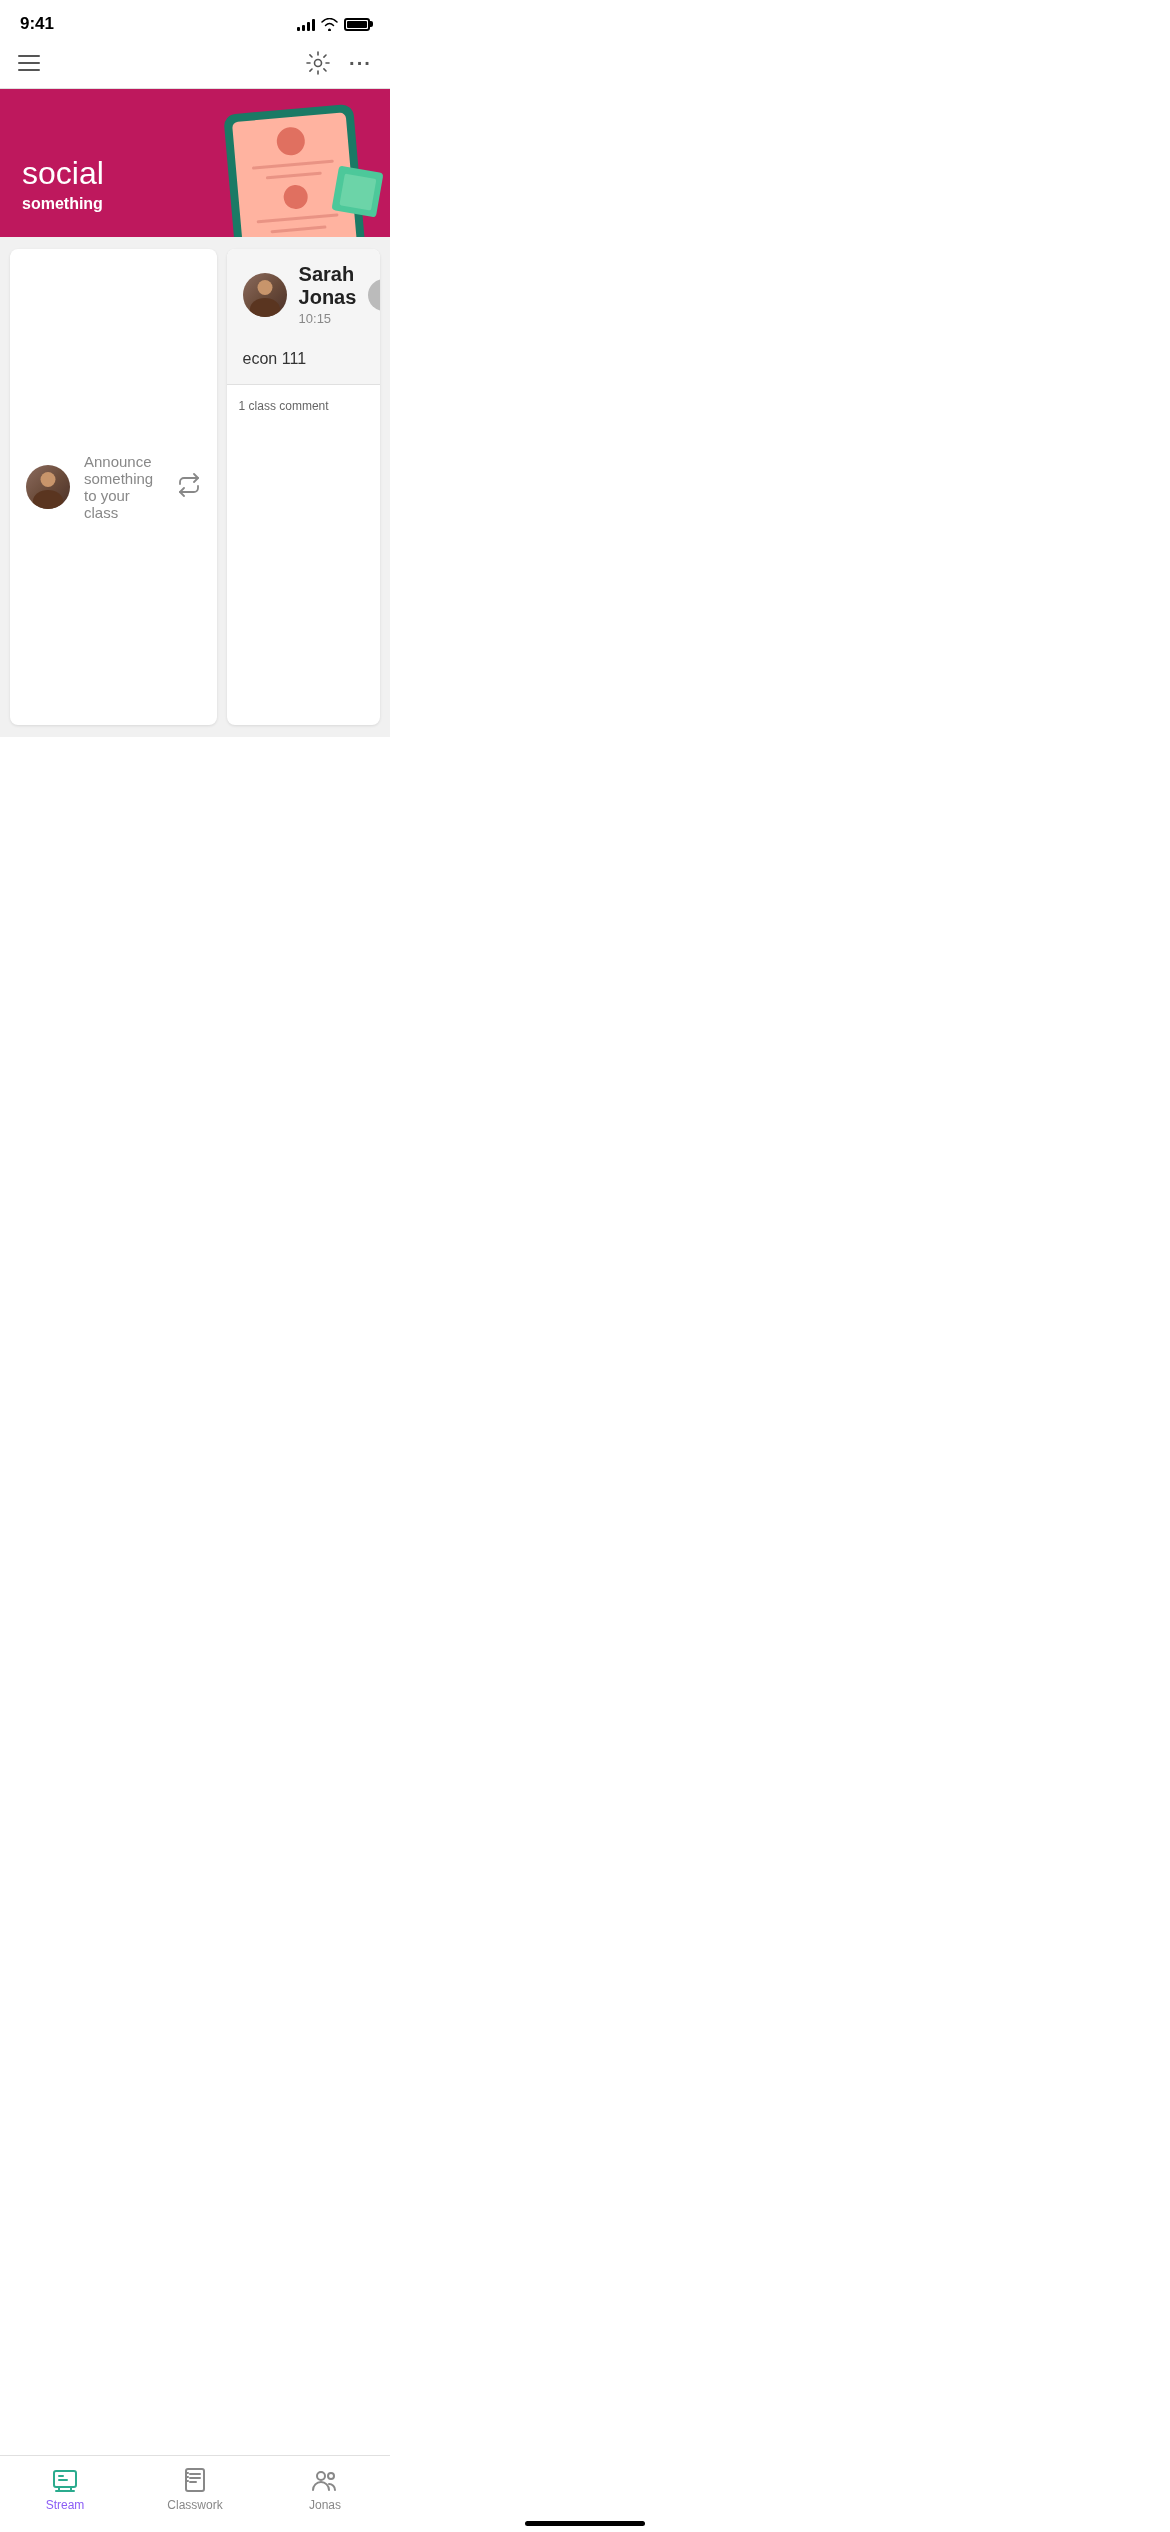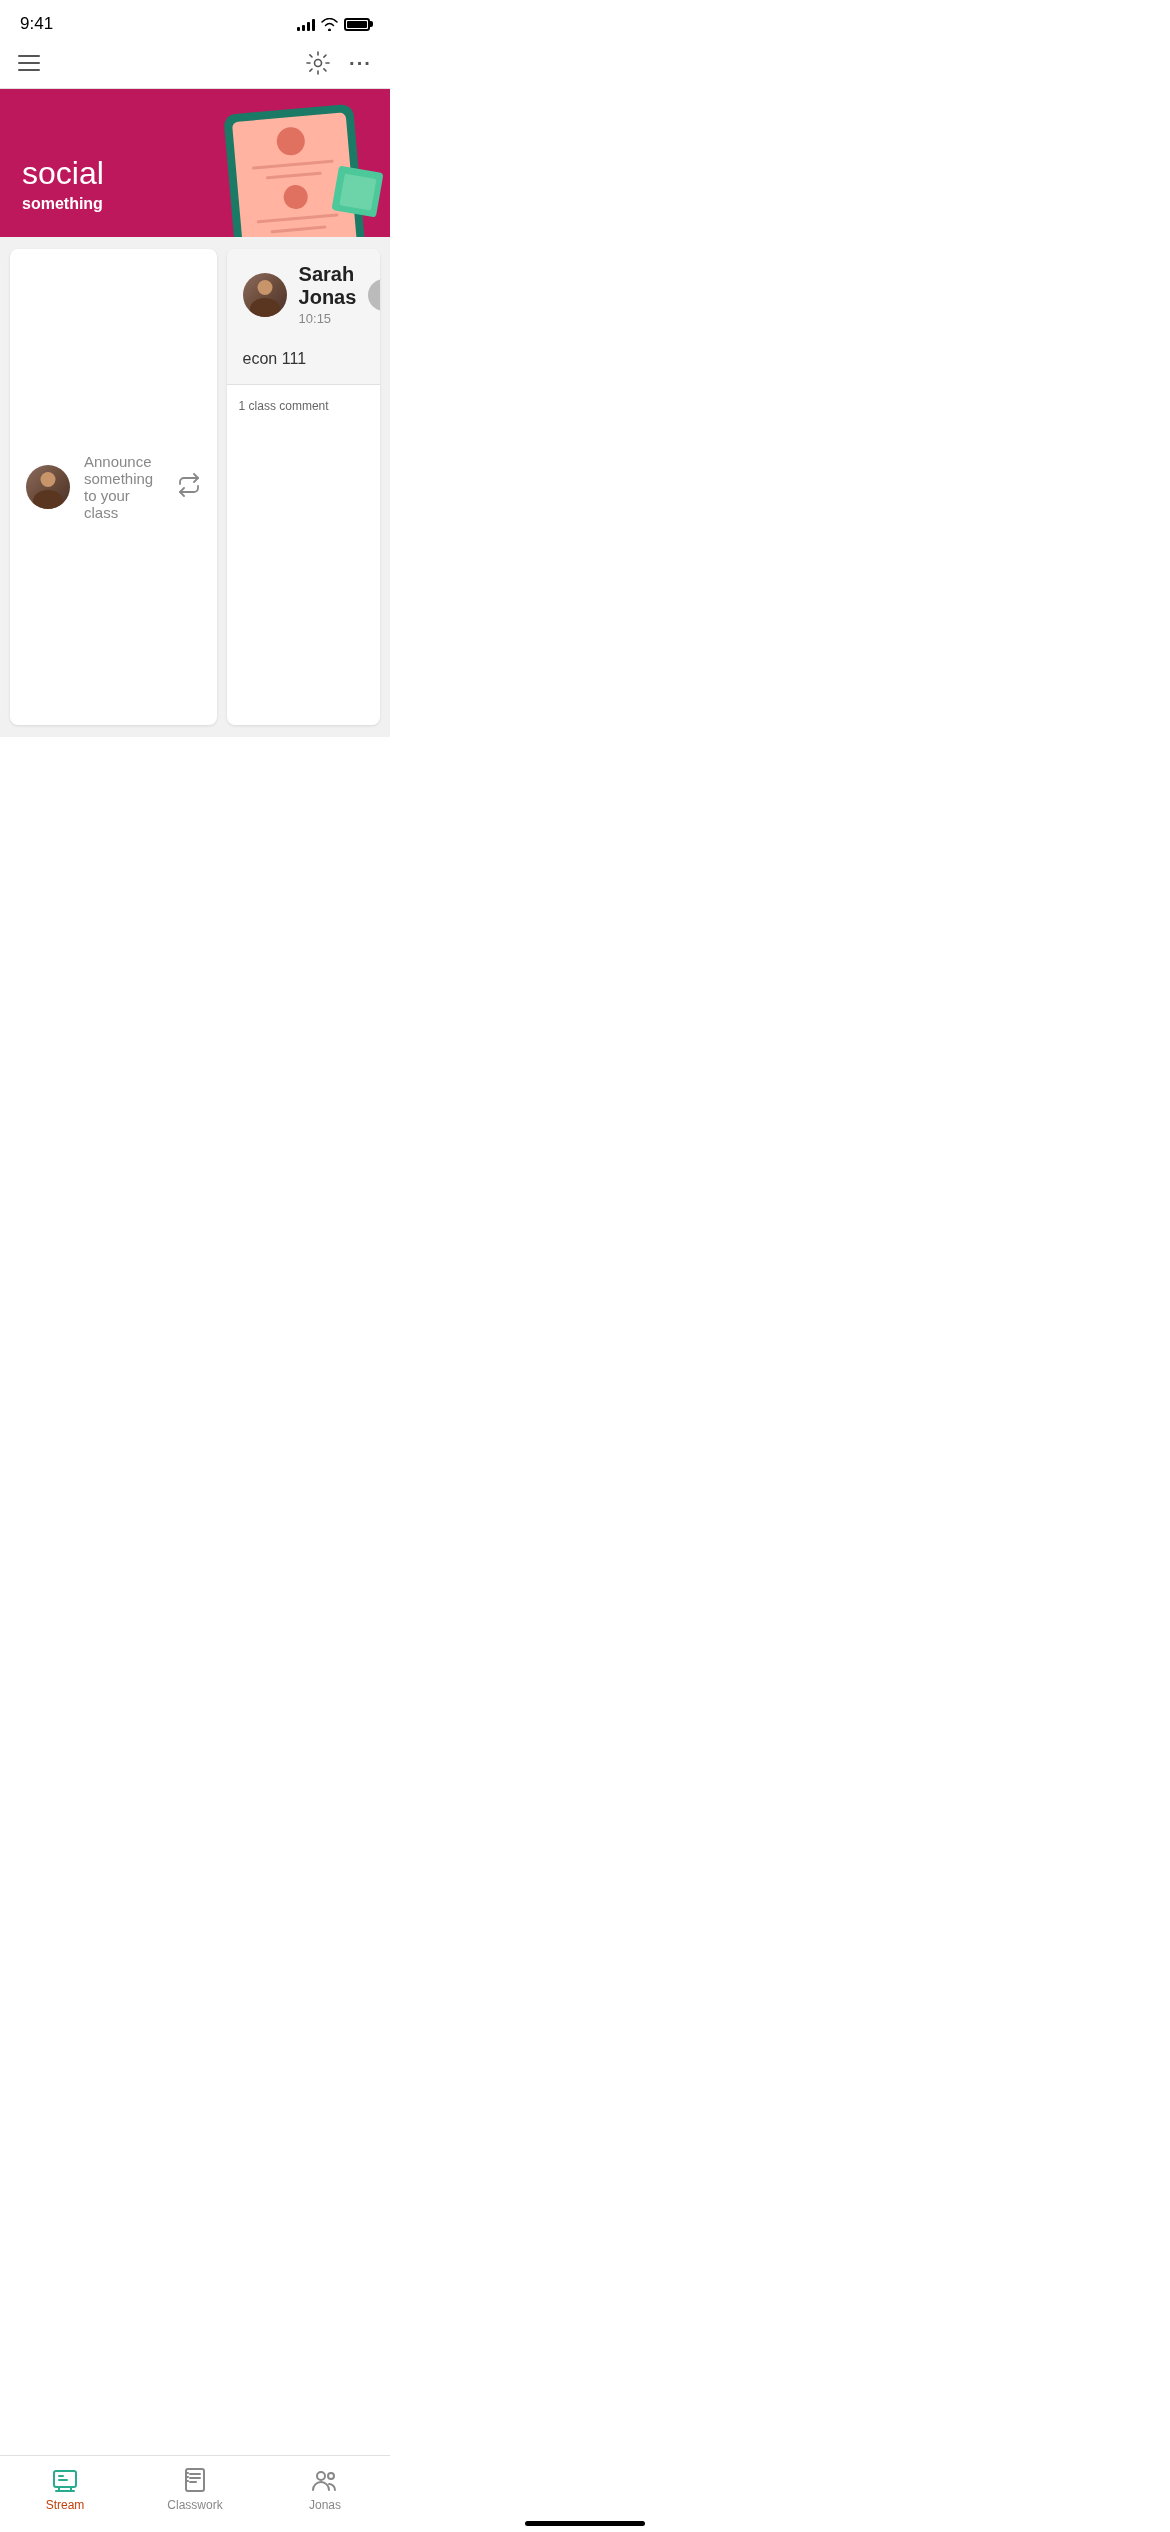--- a/index.html
+++ b/index.html
@@ -16,21 +16,21 @@
     
     .status-bar {
       display: flex;
       justify-content: space-between;
       align-items: center;
       padding: 14px 20px 8px 20px;
       background: #fff;
     }
     .status-time {
       font-size: 17px;
-      font-weight: 400;
+      font-weight: 700;
       color: #000;
     }
     .status-icons {
       display: flex;
       align-items: center;
       gap: 6px;
     }
     .signal-bars {
       display: flex;
       align-items: flex-end;
@@ -473,21 +473,21 @@
 <div class="bottom-nav">
 
   <div class="nav-item active">
     <div class="nav-item-icon">
       <svg width="28" height="28" viewBox="0 0 28 28" stroke="#2bab8e" stroke-width="2" fill="none" stroke-linecap="round" stroke-linejoin="round">
         <rect x="3" y="5" width="22" height="16" rx="2"></rect>
         <path d="M8 21v4M20 21v4M5 25h18"></path>
         <path d="M8 10h4M8 14h8"></path>
       </svg>
     </div>
-    <span class="nav-item-label" style="color:#c2410c;">Stream</span>
+    <span class="nav-item-label" style="color:#8b5cf6;">Stream</span>
   </div>
 
   <div class="nav-item">
     <div class="nav-item-icon">
       <svg width="28" height="28" viewBox="0 0 28 28" stroke="#888" stroke-width="2" fill="none" stroke-linecap="round" stroke-linejoin="round">
         <rect x="5" y="3" width="18" height="22" rx="2"></rect>
         <path d="M9 8h10M9 12h10M9 16h6"></path>
         <path d="M5 7h2M5 11h2M5 15h2"></path>
       </svg>
     </div>

